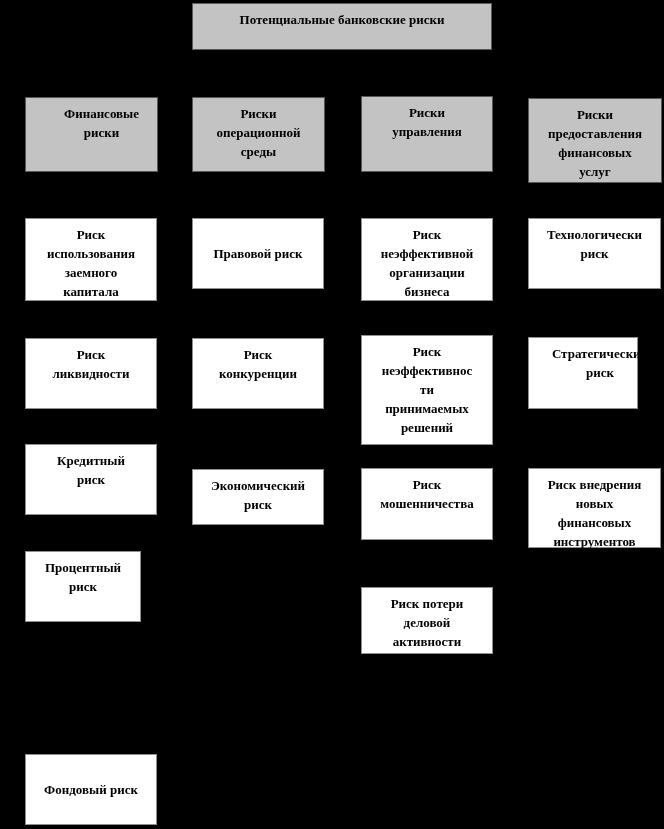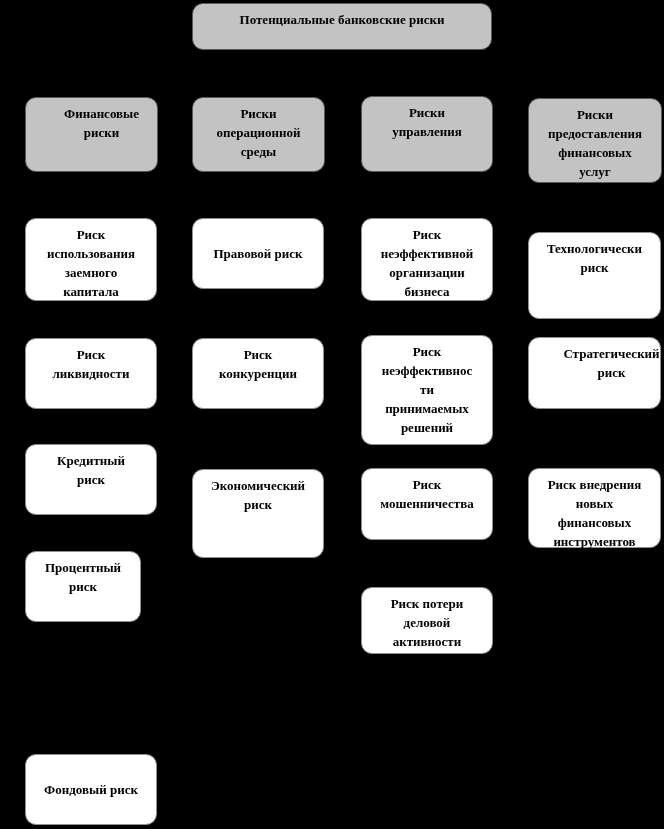--- a/index.html
+++ b/index.html
@@ -18,21 +18,20 @@
     flex-direction: column;
     align-items: center;
     justify-content: flex-start;
     padding: 6px 2px;
     text-align: center;
     font-weight: bold;
     font-size: 13px;
     line-height: 19px;
     white-space: pre-line;
     color: var(--text, #000);
-    border-radius: 11px;
   }
   .bx.vc { justify-content: center; padding-top: 0; padding-bottom: 0; }
   .hd {
     background: var(--header-fill, #c3c3c3);
     border: 1px solid var(--header-border, #595959);
   }
   .it {
     background: var(--item-fill, #fff);
     border: 1px solid var(--item-border, #8f8f8f);
   }
@@ -64,40 +63,40 @@
 ликвидности</div>
   <div class="bx it" style="left:25px; top:444px; width:132px; height:71px;">Кредитный
 риск</div>
   <div class="bx it" style="left:25px; top:551px; width:116px; height:71px;">Процентный
 риск</div>
   <div class="bx it vc" style="left:25px; top:754px; width:132px; height:71px;">Фондовый риск</div>
 
   <div class="bx it vc" style="left:192px; top:218px; width:132px; height:71px;">Правовой риск</div>
   <div class="bx it" style="left:192px; top:338px; width:132px; height:71px;">Риск
 конкуренции</div>
-  <div class="bx it" style="left:192px; top:469px; width:132px; height:89px;">Экономический
+  <div class="bx it" style="left:192px; top:469px; width:132px; height:56px;">Экономический
 риск</div>
 
   <div class="bx it" style="left:361px; top:218px; width:132px; height:83px;">Риск
 неэффективной
 организации
 бизнеса</div>
   <div class="bx it" style="left:361px; top:335px; width:132px; height:110px;">Риск
 неэффективнос
 ти
 принимаемых
 решений</div>
   <div class="bx it" style="left:361px; top:468px; width:132px; height:72px;">Риск
 мошенничества</div>
   <div class="bx it" style="left:361px; top:587px; width:132px; height:67px;">Риск потери
 деловой
 активности</div>
 
-  <div class="bx it" style="left:528px; top:232px; width:133px; height:87px;">Технологически
+  <div class="bx it" style="left:528px; top:218px; width:133px; height:71px;">Технологически
 риск</div>
-  <div class="bx it" style="left:528px; top:337px; width:133px; height:72px;padding-left:36px;">Стратегический
+  <div class="bx it" style="left:528px; top:337px; width:110px; height:72px;padding-left:36px;">Стратегический
 риск</div>
   <div class="bx it" style="left:528px; top:468px; width:133px; height:80px;">Риск внедрения
 новых
 финансовых
 инструментов</div>
 
 </div>
 
 </body></html>

